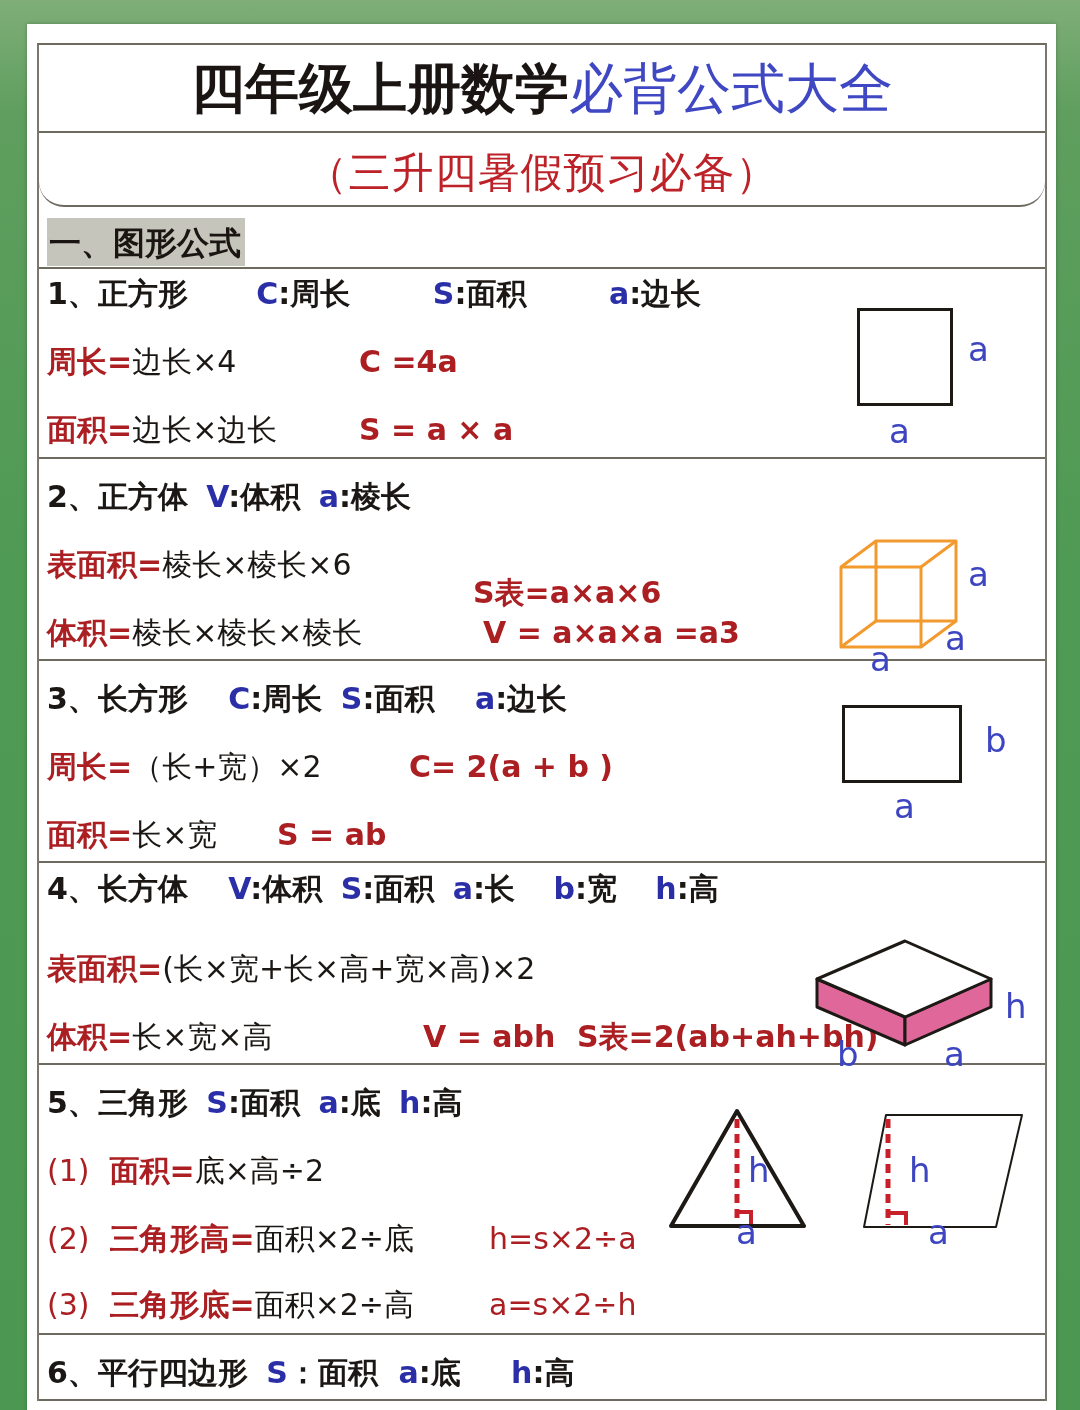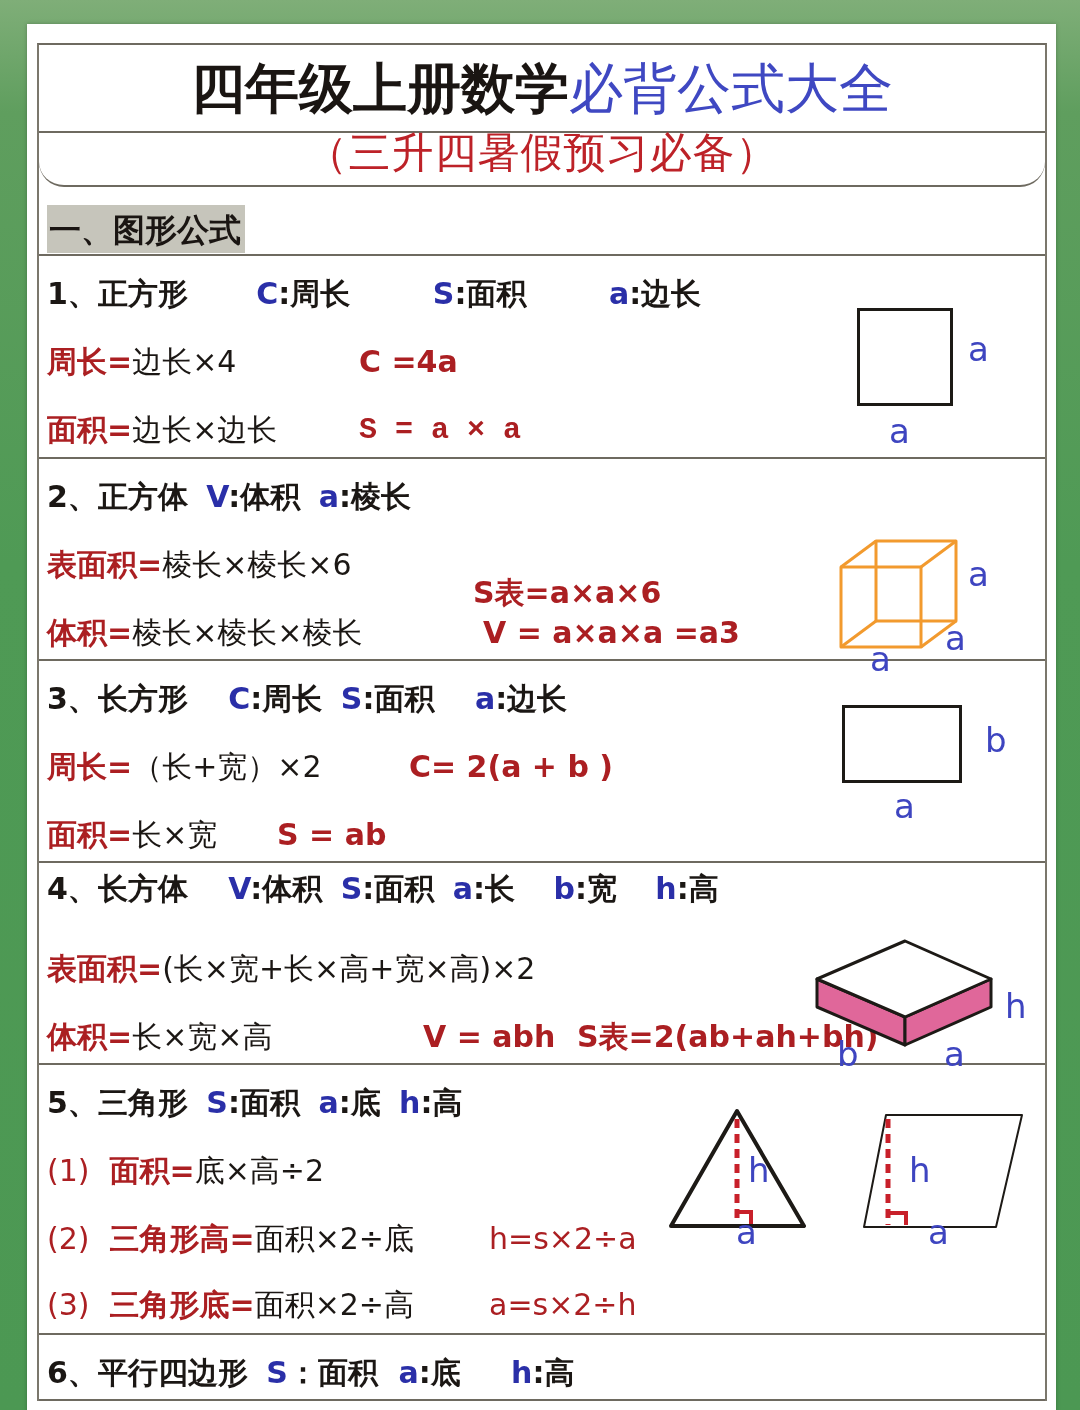--- a/index.html
+++ b/index.html
@@ -13,22 +13,22 @@
     background:#ffffff;
     box-shadow: 0 0 4px rgba(0,0,0,0.25);
   }
   .tbl {
     position:absolute; left:10px; top:19px; width:1006px; height:1356px;
     border-left:2px solid #7b776c; border-right:2px solid #7b776c;
     border-top:2px solid #6e6a60;
   }
   .row { position:absolute; left:0; right:0; border-bottom:2px solid #6e6a60; }
   .title-row { top:0; height:86px; }
-  .sub-row { top:76px; height:64px;border-radius:25px; }
-  .sec-row { top:154px; height:55px;text-align:right; }
+  .sub-row { top:96px; height:64px;border-radius:25px; }
+  .sec-row { top:167px; height:55px;text-align:right; }
   .r1 { top:211px; height:201px; }
   .r2 { top:414px; height:200px; }
   .r3 { top:616px; height:200px; }
   .r4 { top:818px; height:200px; }
   .r5 { top:1020px; height:268px;padding-left:44px; }
   .r6 { top:1290px; height:64px; }
 
   .title {
     position:absolute; left:0; right:0; top:14px; text-align:center;
     font-size:54px; font-weight:bold; letter-spacing:0px; line-height:60px;
@@ -81,21 +81,21 @@
         <span class="sp" style="width:72px"></span><span class="bl">S</span><span>:面积</span>
         <span class="sp" style="width:72px"></span><span class="bl">a</span><span>:边长</span>
       </div>
       <div class="line" style="top:86px;">
         <span class="red">周长=</span><span class="nb">边长×4</span>
       </div>
       <div class="line red" style="top:86px; left:320px;">C =4a</div>
       <div class="line" style="top:154px;">
         <span class="red">面积=</span><span class="nb">边长×边长</span>
       </div>
-      <div class="line red" style="top:154px; left:320px;font-family:Liberation Mono, monospace;">S = a × a</div>
+      <div class="line red" style="top:154px; left:320px;">S = a × a</div>
 
       <svg style="left:818px; top:52px;" width="96" height="98">
         <rect x="1.5" y="1.5" width="93" height="95" fill="none" stroke="#1d1a16" stroke-width="3"></rect>
       </svg>
       <div class="lbl" style="left:929px; top:76px;">a</div>
       <div class="lbl" style="left:850px; top:158px;">a</div>
     </div>
 
     <div class="row r2">
       <div class="line" style="top:18px;">

